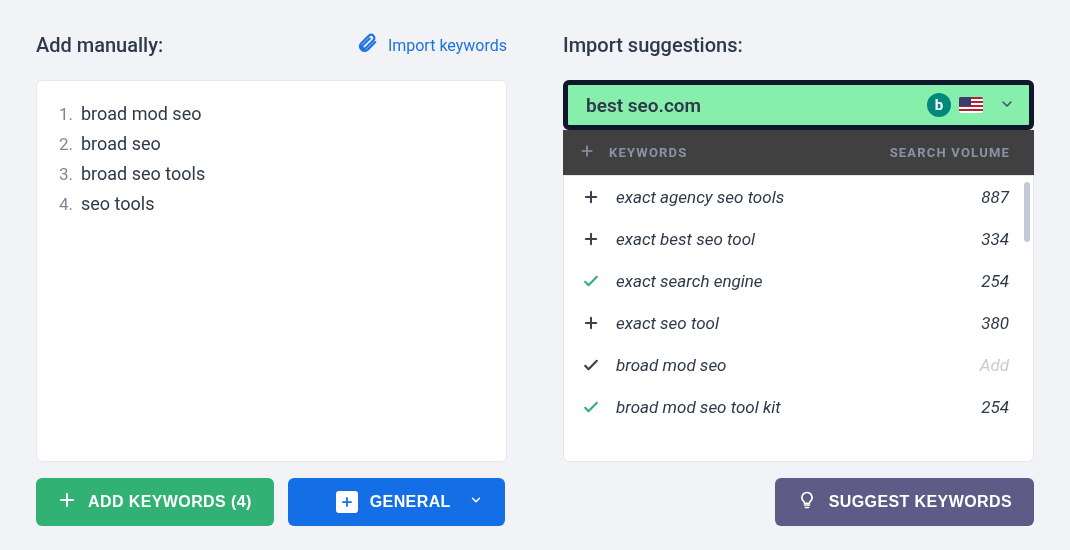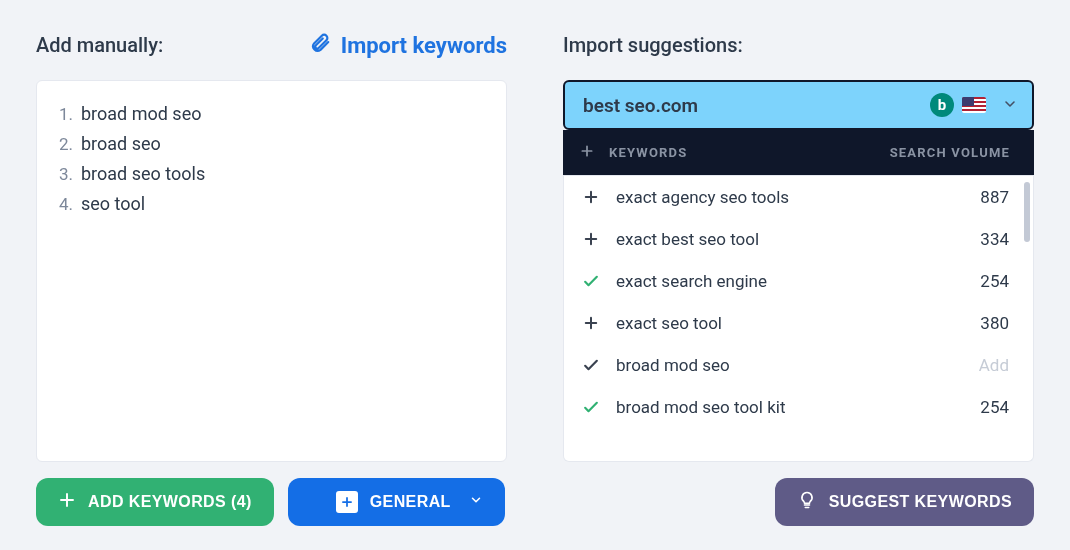--- a/index.html
+++ b/index.html
@@ -31,22 +31,22 @@
   .section-title {
     font-size: 20px;
     font-weight: 500;
     color: #2e3a4a;
   }
   .import-link {
     display: flex;
     align-items: center;
     gap: 10px;
     color: #1f73e0;
-    font-size: 22px;
-    font-weight: 700;
+    font-size: 16px;
+    font-weight: 400;
     cursor: pointer;
   }
   .import-link svg { stroke: #1f73e0; }
   .panel {
     background: #fff;
     border: 1px solid #e5e8ef;
     border-radius: 6px;
     flex: 1 1 auto;
     padding: 18px 22px;
     overflow: hidden;
@@ -71,42 +71,42 @@
     gap: 14px;
     margin-top: 16px;
   }
   .footer-row.right { justify-content: flex-end; }
   .btn {
     display: inline-flex;
     align-items: center;
     gap: 12px;
     height: 48px;
     padding: 0 22px;
-    border-radius: 12px;
+    border-radius: 6px;
     font-size: 16px;
     font-weight: 600;
     letter-spacing: 0.4px;
     color: #fff;
     cursor: pointer;
     border: none;
   }
   .btn-green  { background: #31b173; }
   .btn-blue   { background: #146ee6; padding-left: 48px; }
   .btn-purple { background: #5f5b87; }
   .btn .icon-box {
     width: 22px; height: 22px;
     background: #fff;
     border-radius: 3px;
     display:flex; align-items:center; justify-content:center;
   }
   .domain-input {
     display: flex;
     align-items: center;
-    background: #7dd3fc;
-    border: 2px solid #0f172a;
+    background: #86efac;
+    border: 5px solid #0f172a;
     border-radius: 6px;
     height: 50px;
     padding: 0 14px 0 18px;
     margin-bottom: 0;
     font-size: 19px;
     font-weight: 600;
     color: #2e3a4a;
   }
   .domain-input .spacer { flex: 1; }
   .bing-badge {
@@ -125,28 +125,28 @@
     content:""; position:absolute; top:0; left:0; width:12px; height:9px; background:#3c3b6e;
   }
   .sugg-panel {
     background:#fff; border:1px solid #e5e8ef; border-radius:6px;
     flex:1 1 auto; display:flex; flex-direction:column; overflow:hidden;
     margin-top: 0;
   }
   .sugg-header {
     display:flex; align-items:center; height:46px;
     padding: 0 24px 0 16px;
-    background:#0f172a;
+    background:#404040;
     border-bottom:1px solid #e5e8ef;
     font-size:13px; font-weight:700; letter-spacing:1.2px;
     color:#8a93a3;
   }
   .sugg-header .plus { margin-right: 14px; color:#8a93a3; }
   .sugg-header .vol { margin-left:auto; }
-  .sugg-list { position: relative; flex:1; overflow-y:auto; }
+  .sugg-list { position: relative; flex:1; overflow-y:auto;font-style:italic; }
   .sugg-row {
     display:flex; align-items:center;
     height: 42px;
     padding: 0 24px 0 16px;
     font-size:17px;
   }
   .sugg-row .icon { width: 22px; display:flex; justify-content:center; }
   .sugg-row .kw { margin-left: 14px; color:#2e3a4a; }
   .sugg-row .val { margin-left:auto; color:#2e3a4a; }
   .sugg-row .val.placeholder { color:#c6ccd6; }
@@ -189,21 +189,21 @@
           <li>
             <span class="idx">2.</span>
             <span>broad seo</span>
           </li>
           <li>
             <span class="idx">3.</span>
             <span>broad seo tools</span>
           </li>
           <li>
             <span class="idx">4.</span>
-            <span>seo tool</span>
+            <span>seo tools</span>
           </li>
         </ol>
     </div>
 
     <div class="footer-row">
       <button class="btn btn-green">
         <span class="plus-icon" style="color:#fff">
           <svg width="18" height="18" viewBox="0 0 24 24" fill="none" stroke="#fff" stroke-width="2.6" stroke-linecap="round">
               <path d="M12 4v16M4 12h16"></path>
             </svg>

